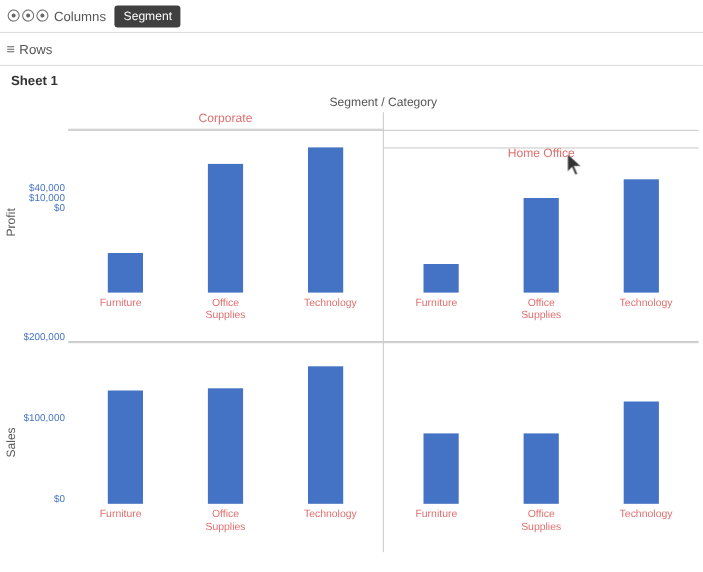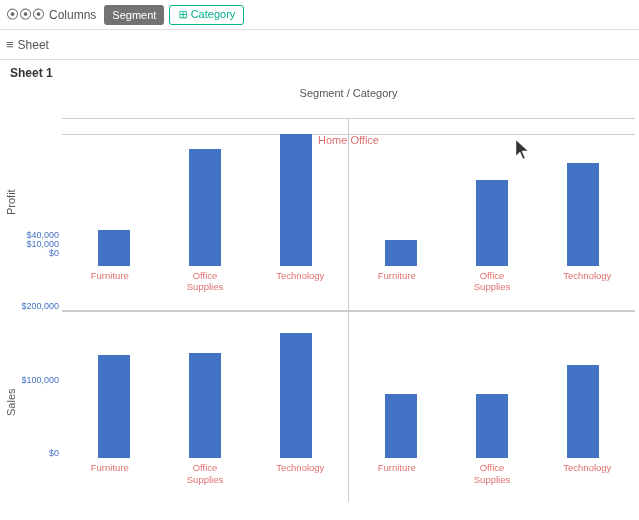--- a/index.html
+++ b/index.html
@@ -17,21 +17,21 @@
       font-size: 12px;
       margin-right: 8px;
       display: flex;
       align-items: center;
       gap: 4px;
     }
     .toolbar-label .icon { font-size: 13px; color: #666; }
     .pill {
       display: inline-flex;
       align-items: center;
-      background: #737373;
+      background: #404040;
       color: #fff;
       border-radius: 3px;
       padding: 2px 8px;
       font-size: 11px;
       margin-right: 5px;
       height: 20px;
     }
     .pill.outlined {
       background: transparent;
       border: 1.5px solid #00b38a;
@@ -191,46 +191,45 @@
   </style>
 </head>
 <body>
 
 <div class="toolbar-row">
   <span class="toolbar-label">
     <span class="icon">⦿⦿⦿</span>
     <span>Columns</span>
   </span>
   <span class="pill">Segment</span>
-  <span class="pill outlined">⊞ Category</span>
 </div>
 
 <div class="toolbar-row">
   <span class="toolbar-label">
     <span class="icon">≡</span>
-    <span>Sheet</span>
+    <span>Rows</span>
   </span>
 </div>
 
 <div class="sheet-title">Sheet 1</div>
 
 <div class="chart-title-row">
   <span>Segment / Category</span>
 </div>
 
 <div class="main-layout">
 
   <div class="axis-left-block">
     <div class="two-rows-area">
 
       <div class="row-block" style="flex:1;">
         <div class="measure-label">
           <span>Profit</span>
         </div>
-        <div class="tick-col" style="padding-top:0; justify-content: flex-end;">
+        <div class="tick-col" style="padding-top:0; justify-content: center;">
           <span>$40,000</span>
           <span>$10,000</span>
           <span style="padding-bottom:44px;">$0</span>
         </div>
       </div>
 
       <div class="row-block" style="flex:1;">
         <div class="measure-label">
           <span>Sales</span>
         </div>
@@ -240,20 +239,21 @@
           <span style="padding-bottom:44px;">$0</span>
         </div>
       </div>
 
     </div>
   </div>
 
   <div class="segment-cols">
 
     <div class="seg-header-row">
+      <div class="seg-header">Corporate</div>
       <div class="seg-header">Home Office</div>
     </div>
 
     <div class="seg-charts-row" style="flex:1;">
 
       <div class="seg-chart">
         <div class="bars-area">
           <div class="bar-col">
             <div class="bar-rect" style="height:25%;"></div>
           </div>

